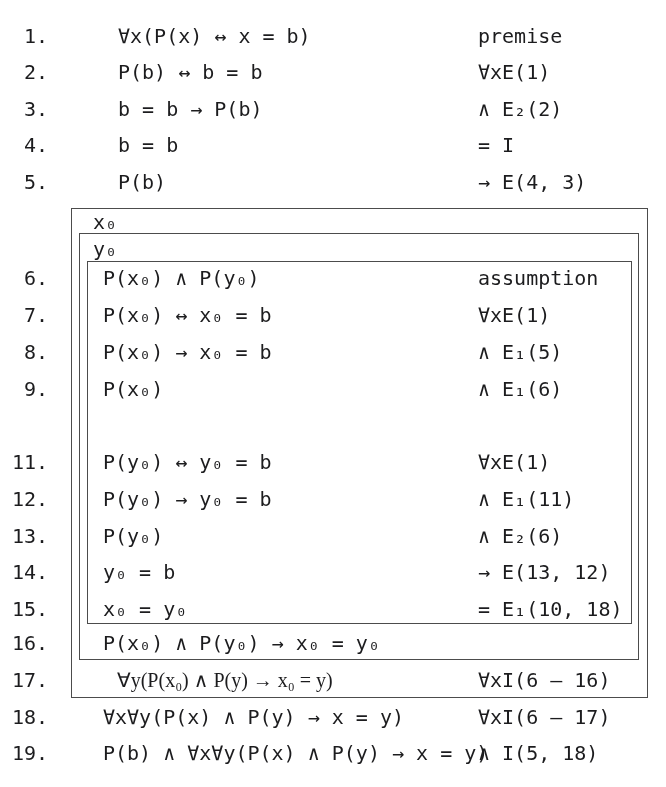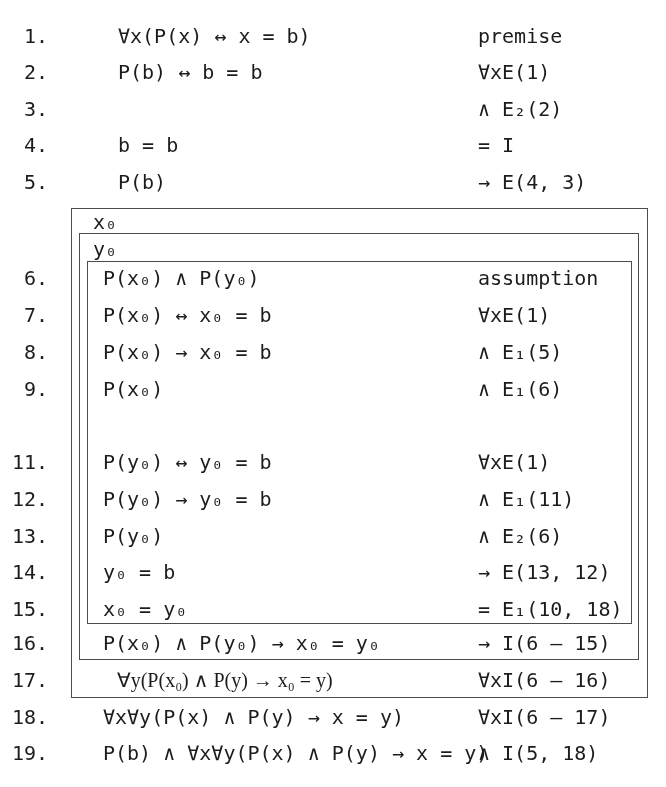--- a/index.html
+++ b/index.html
@@ -82,20 +82,21 @@
     <span class="formula">∀x(P(x) ↔ x = b)</span>
     <span class="just">premise</span>
   </div>
   <div class="row row-premises" style="top:60px">
     <span class="num">2.</span>
     <span class="formula">P(b) ↔ b = b</span>
     <span class="just">∀xE(1)</span>
   </div>
   <div class="row row-premises" style="top:97px">
     <span class="num">3.</span>
+    <span class="formula">b = b → P(b)</span>
     <span class="just">∧ E₂(2)</span>
   </div>
   <div class="row row-premises" style="top:133px">
     <span class="num">4.</span>
     <span class="formula">b = b</span>
     <span class="just">= I</span>
   </div>
   <div class="row row-premises" style="top:170px">
     <span class="num">5.</span>
     <span class="formula">P(b)</span>
@@ -142,21 +143,20 @@
     <span class="just">→ E(13, 12)</span>
   </div>
   <div class="row" style="top:597px">
     <span class="num">15.</span>
     <span class="formula">x₀ = y₀</span>
     <span class="just">= E₁(10, 18)</span>
   </div>
   <div class="row" style="top:631px">
     <span class="num">16.</span>
     <span class="formula">P(x₀) ∧ P(y₀) → x₀ = y₀</span>
-    <span class="just">→ I(6 – 15)</span>
   </div>
   <div class="row row-17" style="top:668px">
     <span class="num">17.</span>
     <span class="formula">∀y(P(x₀) ∧ P(y) → x₀ = y)</span>
     <span class="just">∀xI(6 – 16)</span>
   </div>
   <div class="row" style="top:705px">
     <span class="num">18.</span>
     <span class="formula">∀x∀y(P(x) ∧ P(y) → x = y)</span>
     <span class="just">∀xI(6 – 17)</span>

